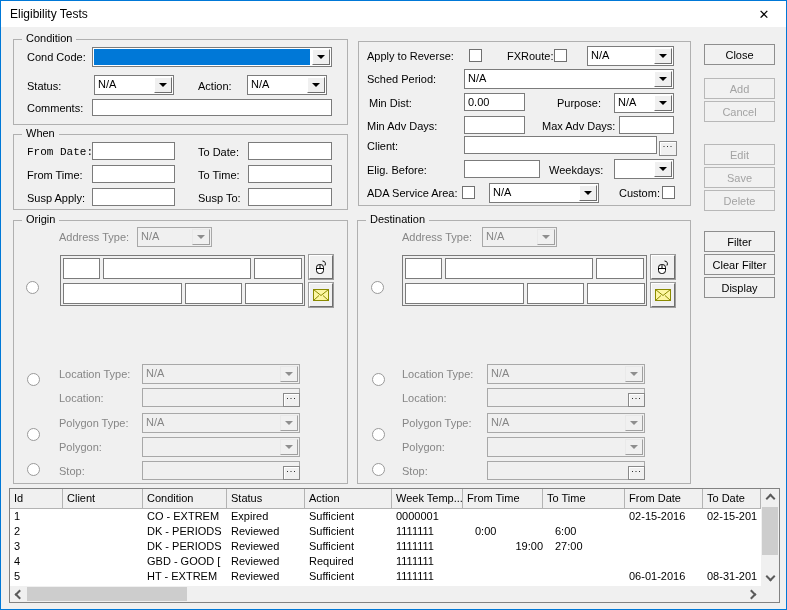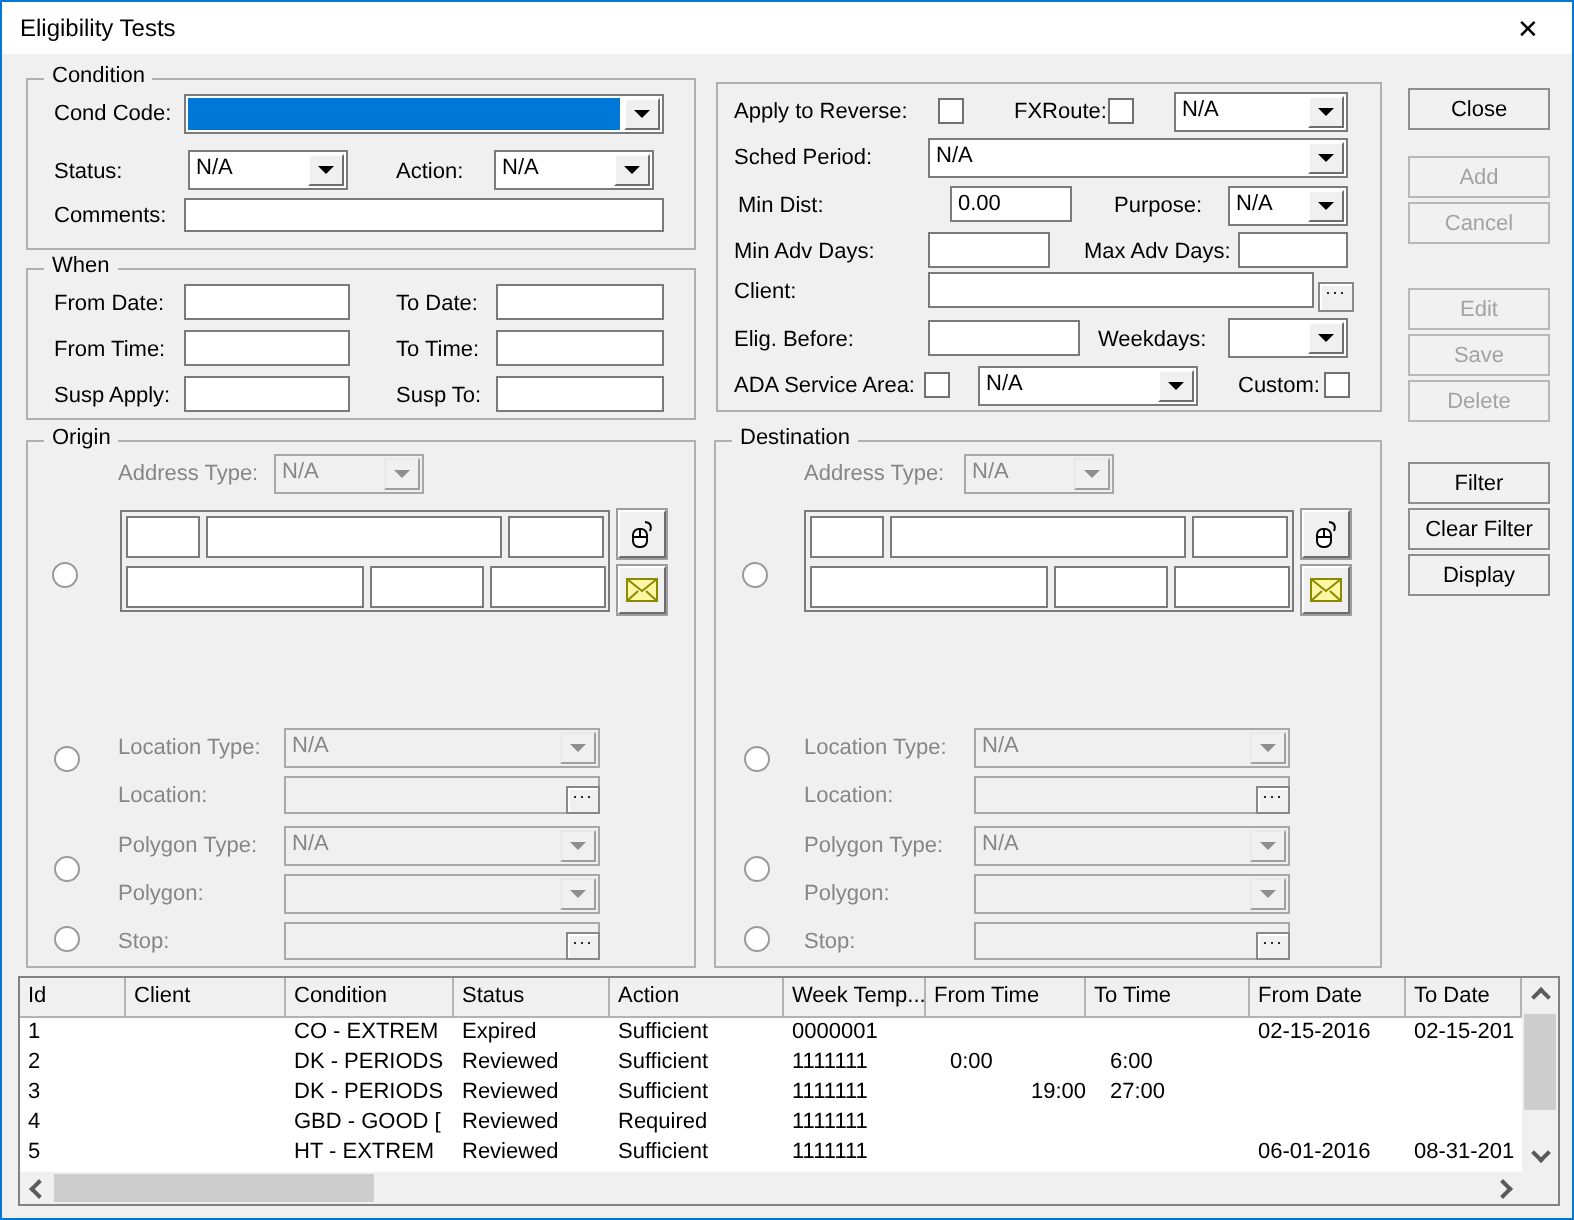--- a/index.html
+++ b/index.html
@@ -88,21 +88,21 @@
       <span class="combo-btn">
           <span class="darr"></span>
         </span>
     </div>
     <span class="lbl" style="left:13px;top:62px;">Comments:</span>
     <div class="tb" style="left:78px;top:59px;width:240px;height:17px;"></div>
   </div>
 
   <div class="group" style="left:12px;top:133px;width:333px;height:74px;">
     <span class="leg">When</span>
-    <span class="lbl" style="left:13px;top:11px;">From Date:</span>
+    <span class="lbl" style="left:13px;top:11px;font-family:Liberation Mono, monospace;">From Date:</span>
     <div class="tb" style="left:78px;top:7px;width:83px;height:18px;"></div>
     <span class="lbl" style="left:184px;top:11px;">To Date:</span>
     <div class="tb" style="left:234px;top:7px;width:84px;height:18px;"></div>
     <span class="lbl" style="left:13px;top:34px;">From Time:</span>
     <div class="tb" style="left:78px;top:30px;width:83px;height:18px;"></div>
     <span class="lbl" style="left:184px;top:34px;">To Time:</span>
     <div class="tb" style="left:234px;top:30px;width:84px;height:18px;"></div>
     <span class="lbl" style="left:13px;top:57px;">Susp Apply:</span>
     <div class="tb" style="left:78px;top:53px;width:83px;height:18px;"></div>
     <span class="lbl" style="left:184px;top:57px;">Susp To:</span>
@@ -121,21 +121,21 @@
         </span>
     </div>
     <span class="lbl" style="left:8px;top:31px;">Sched Period:</span>
     <div class="combo" style="left:105px;top:27px;width:210px;height:20px;">
       <span class="combo-val">N/A</span>
       <span class="combo-btn">
           <span class="darr"></span>
         </span>
     </div>
     <span class="lbl" style="left:10px;top:55px;">Min Dist:</span>
-    <div class="tb" style="left:116px;top:51px;width:61px;height:18px;">0.00</div>
+    <div class="tb" style="left:105px;top:51px;width:61px;height:18px;">0.00</div>
     <span class="lbl" style="left:198px;top:55px;">Purpose:</span>
     <div class="combo" style="left:255px;top:51px;width:60px;height:20px;">
       <span class="combo-val">N/A</span>
       <span class="combo-btn">
           <span class="darr"></span>
         </span>
     </div>
     <span class="lbl" style="left:8px;top:78px;">Min Adv Days:</span>
     <div class="tb" style="left:105px;top:74px;width:61px;height:18px;"></div>
     <span class="lbl" style="left:183px;top:78px;">Max Adv Days:</span>

